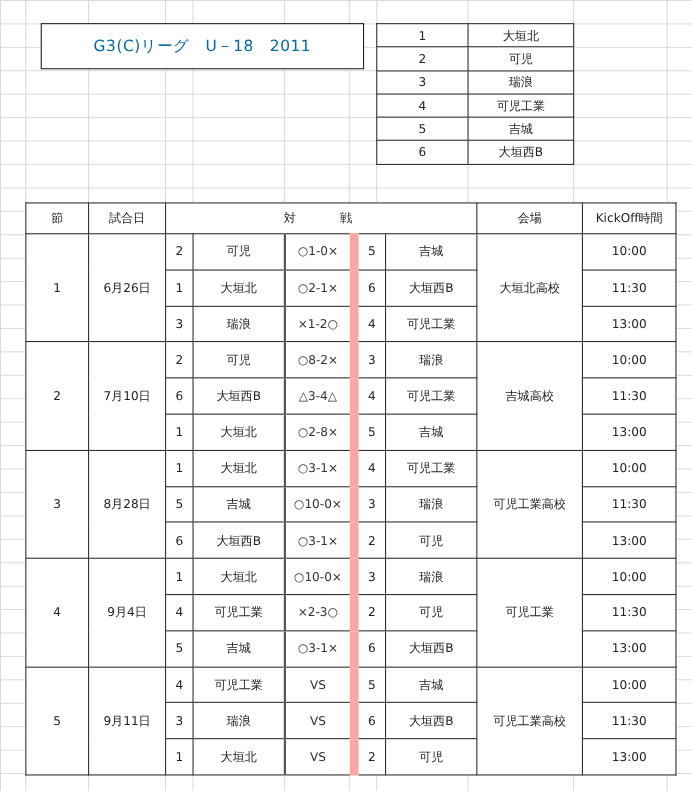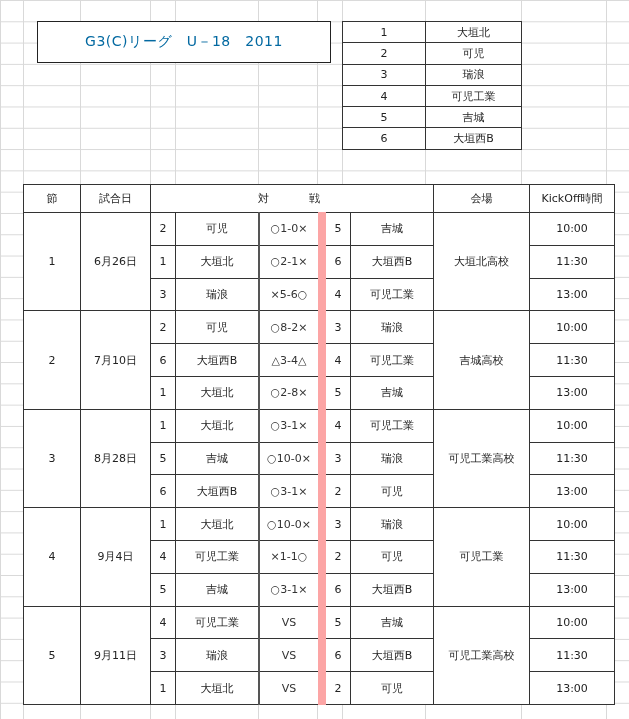--- a/index.html
+++ b/index.html
@@ -123,21 +123,21 @@
       <td class="c-n1">1</td>
       <td class="c-t1">大垣北</td>
       <td class="c-score">○2-1×</td>
       <td class="c-n2">6</td>
       <td class="c-t2">大垣西B</td>
       <td class="c-ko">11:30</td>
     </tr>
     <tr>
       <td class="c-n1">3</td>
       <td class="c-t1">瑞浪</td>
-      <td class="c-score">×5-6○</td>
+      <td class="c-score">×1-2○</td>
       <td class="c-n2">4</td>
       <td class="c-t2">可児工業</td>
       <td class="c-ko">13:00</td>
     </tr>
 
     <tr class="first">
       <td class="c-sec" rowspan="3">2</td>
       <td class="c-date" rowspan="3">7月10日</td>
       <td class="c-n1">2</td>
       <td class="c-t1">可児</td>
@@ -199,21 +199,21 @@
       <td class="c-t1">大垣北</td>
       <td class="c-score">○10-0×</td>
       <td class="c-n2">3</td>
       <td class="c-t2">瑞浪</td>
       <td class="c-venue" rowspan="3">可児工業</td>
       <td class="c-ko">10:00</td>
     </tr>
     <tr>
       <td class="c-n1">4</td>
       <td class="c-t1">可児工業</td>
-      <td class="c-score">×1-1○</td>
+      <td class="c-score">×2-3○</td>
       <td class="c-n2">2</td>
       <td class="c-t2">可児</td>
       <td class="c-ko">11:30</td>
     </tr>
     <tr>
       <td class="c-n1">5</td>
       <td class="c-t1">吉城</td>
       <td class="c-score">○3-1×</td>
       <td class="c-n2">6</td>
       <td class="c-t2">大垣西B</td>

